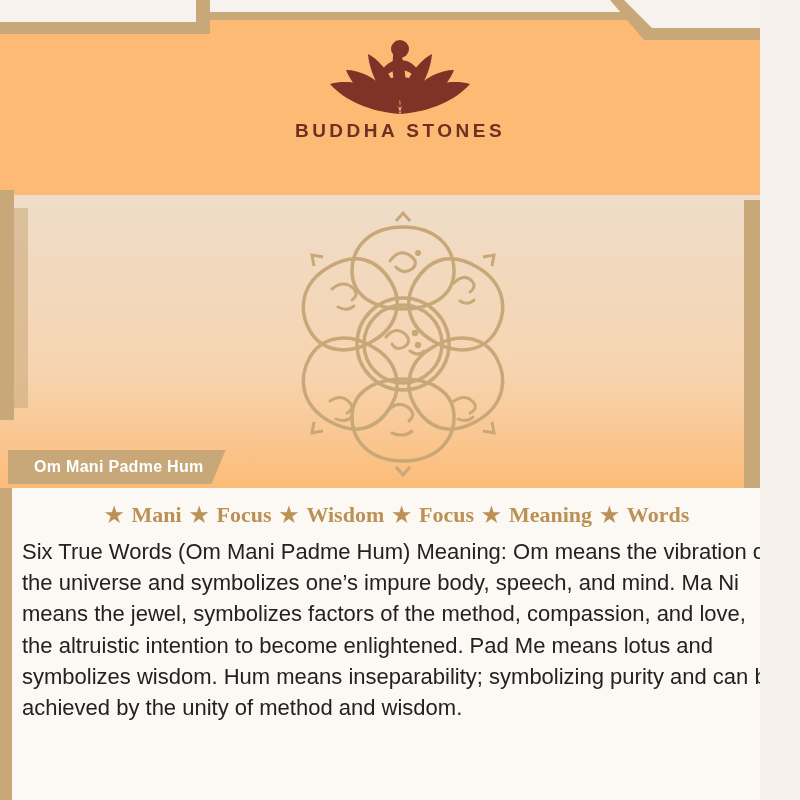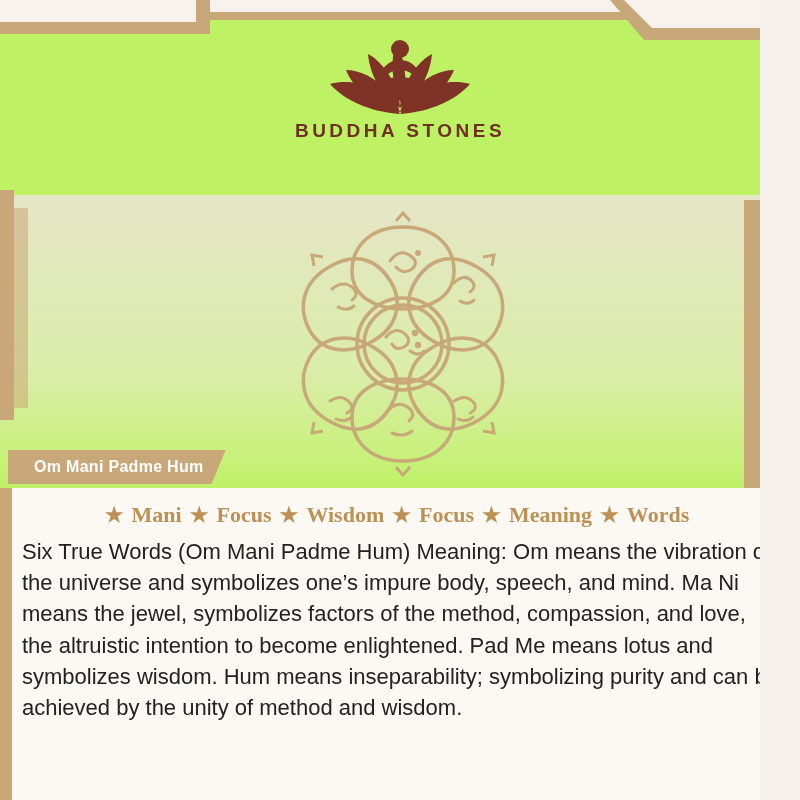--- a/index.html
+++ b/index.html
@@ -11,21 +11,21 @@
     height: 800px;
     font-family: "Liberation Sans", sans-serif;
     background: #f6f1ec;
     overflow: hidden;
   }
 
   .page {
     position: relative;
     width: 760px;
     height: 800px;
-    background: #bef264;
+    background: #fdba74;
     overflow: hidden;
   }
 
   
   .band-top {
     position: absolute;
     top: 0; left: 0;
     width: 800px; height: 20px;
     background: #c8a878;
   }

